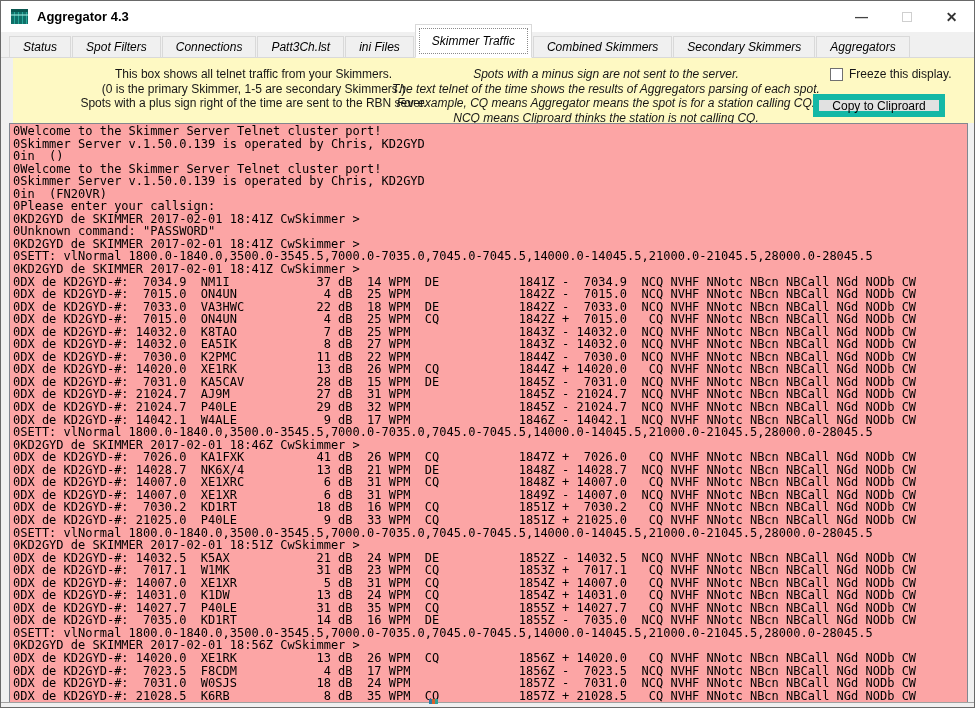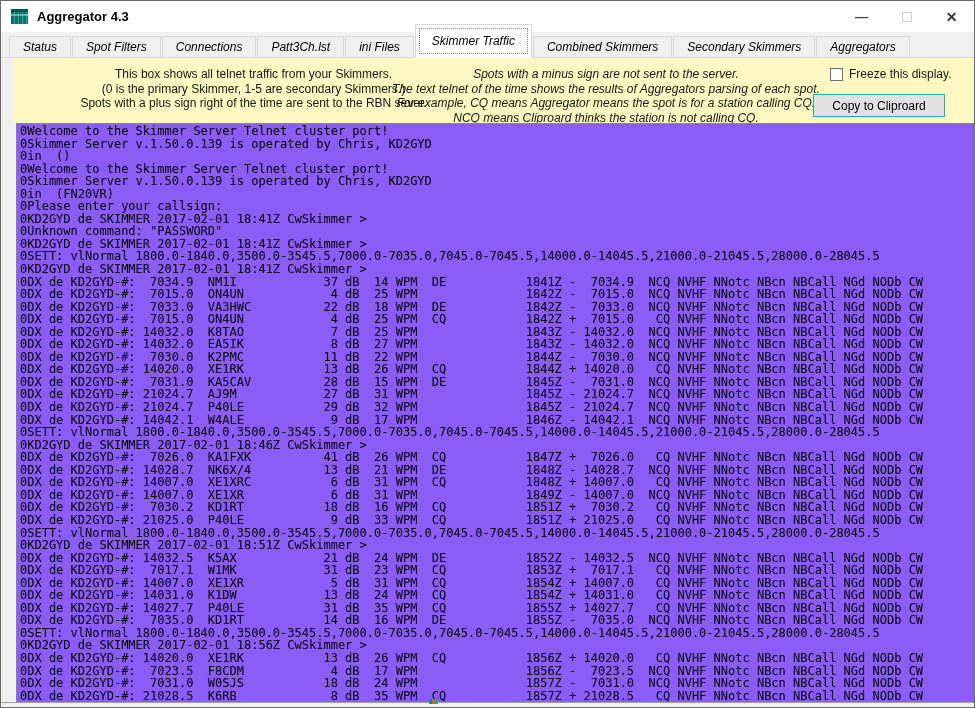--- a/index.html
+++ b/index.html
@@ -53,28 +53,28 @@
   }
   
   .info-panel { position:absolute; left:12px; top:57px; width:100%; height:65px; background:#fef9c3; }
   .info-block { position:absolute; text-align:center; font-size:12px; line-height:14.5px; color:#161616; }
   .info-left  { left:18px;  top:9px; width:445px; }
   .info-right { left:368px; top:9px; width:450px;font-style:italic; }
   .freeze { position:absolute; left:817px; top:9px; display:flex; align-items:center; font-size:12px; color:#161616; }
   .checkbox { width:13px; height:13px; background:#fff; border:1px solid #707070; margin-right:6px; }
   .copy-btn {
     position:absolute; left:800px; top:36px; width:132px; height:23px;
-    background:#e1e1e1; border:1px solid #14b8a6; font-size:12px; color:#000;
+    background:#e1e1e1; border:6px solid #14b8a6; font-size:12px; color:#000;
     display:flex; align-items:center; justify-content:center;
     font-family:"Liberation Sans", sans-serif;
   }
   
   .log-box {
     position:absolute; left:8px; top:122px; width:959px; height:581px;
-    background:#8b5cf6; border:1px solid #828790; overflow:hidden;margin-left:7px;
+    background:#fca5a5; border:1px solid #828790; overflow:hidden;
   }
   .log-pre {
     font-family:"DejaVu Sans Mono", monospace;
     font-size:12px; line-height:12.55px; color:#000;
     white-space:pre; padding:1px 0 0 3px;
   }
   .bottom-strip { position:absolute; left:0; bottom:0; width:100%; height:5px; background:#f0f0f0; border-top:1px solid #a0a0a0; }
   .peek-icon { position:absolute; left:428px; bottom:3px; width:9px; height:5px;
     background:linear-gradient(90deg,#2a7ca5 0 3px,#d95f2b 3px 6px,#2aa198 6px 9px); }
 </style>

